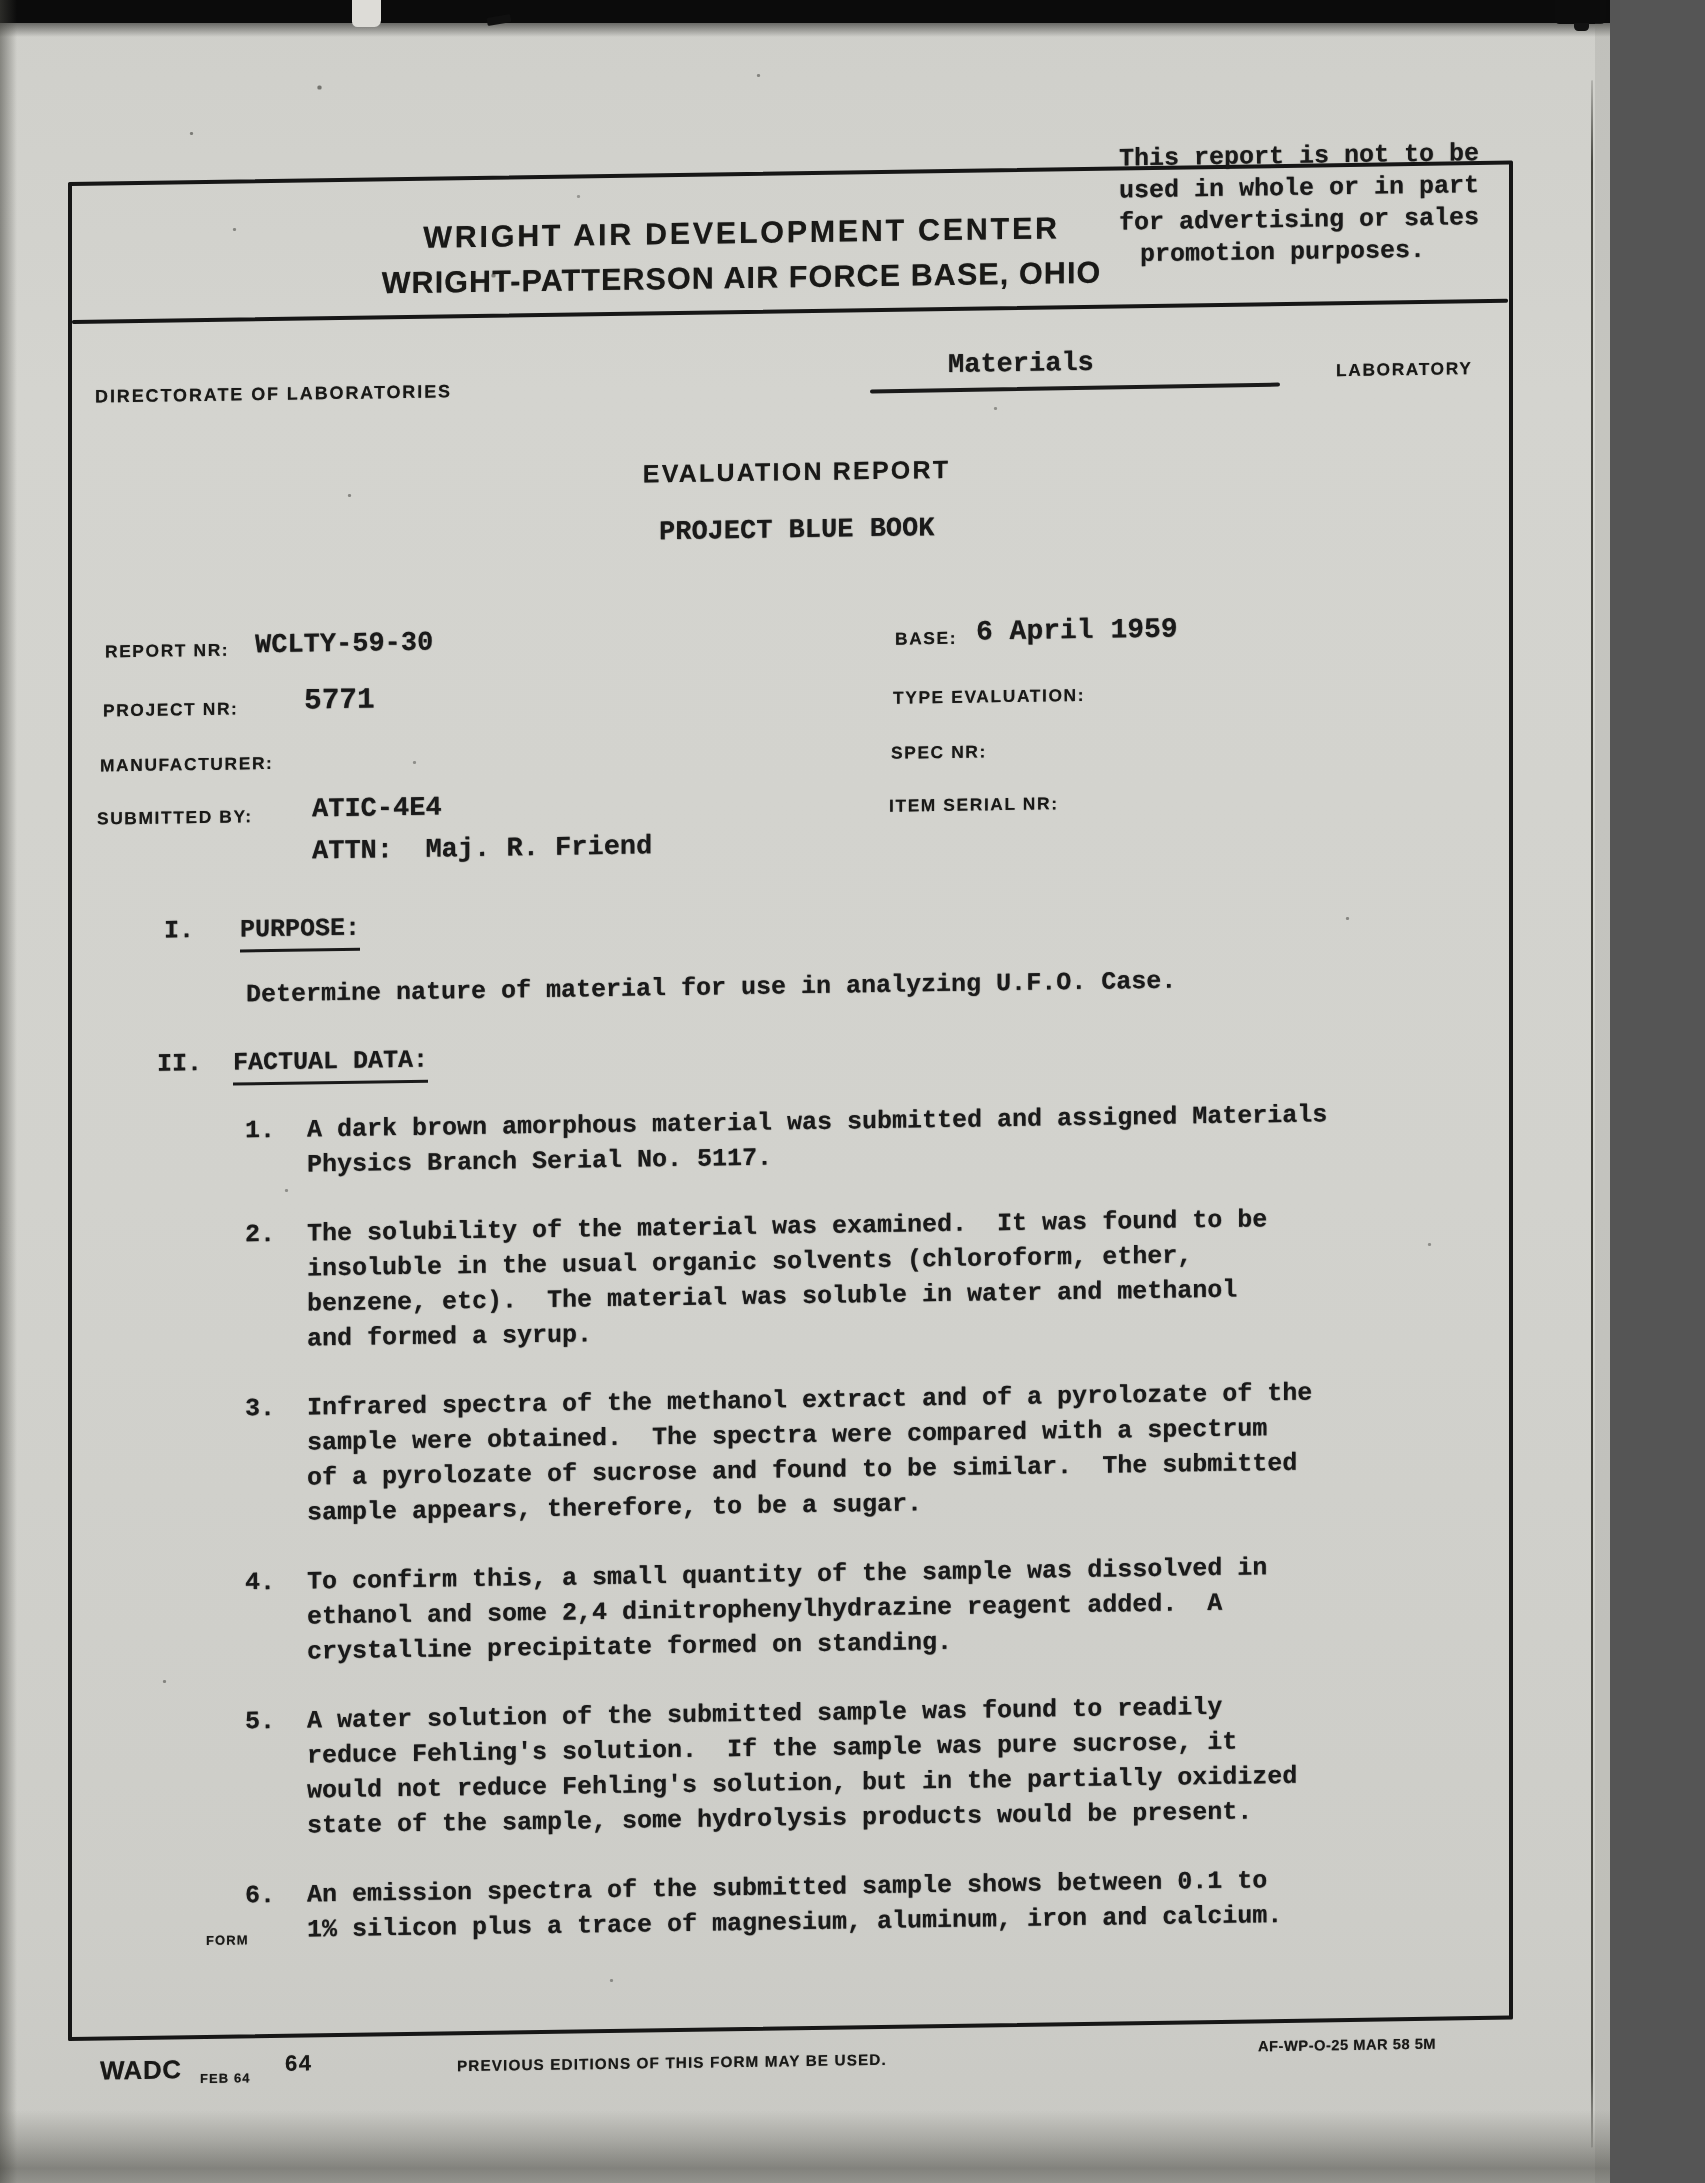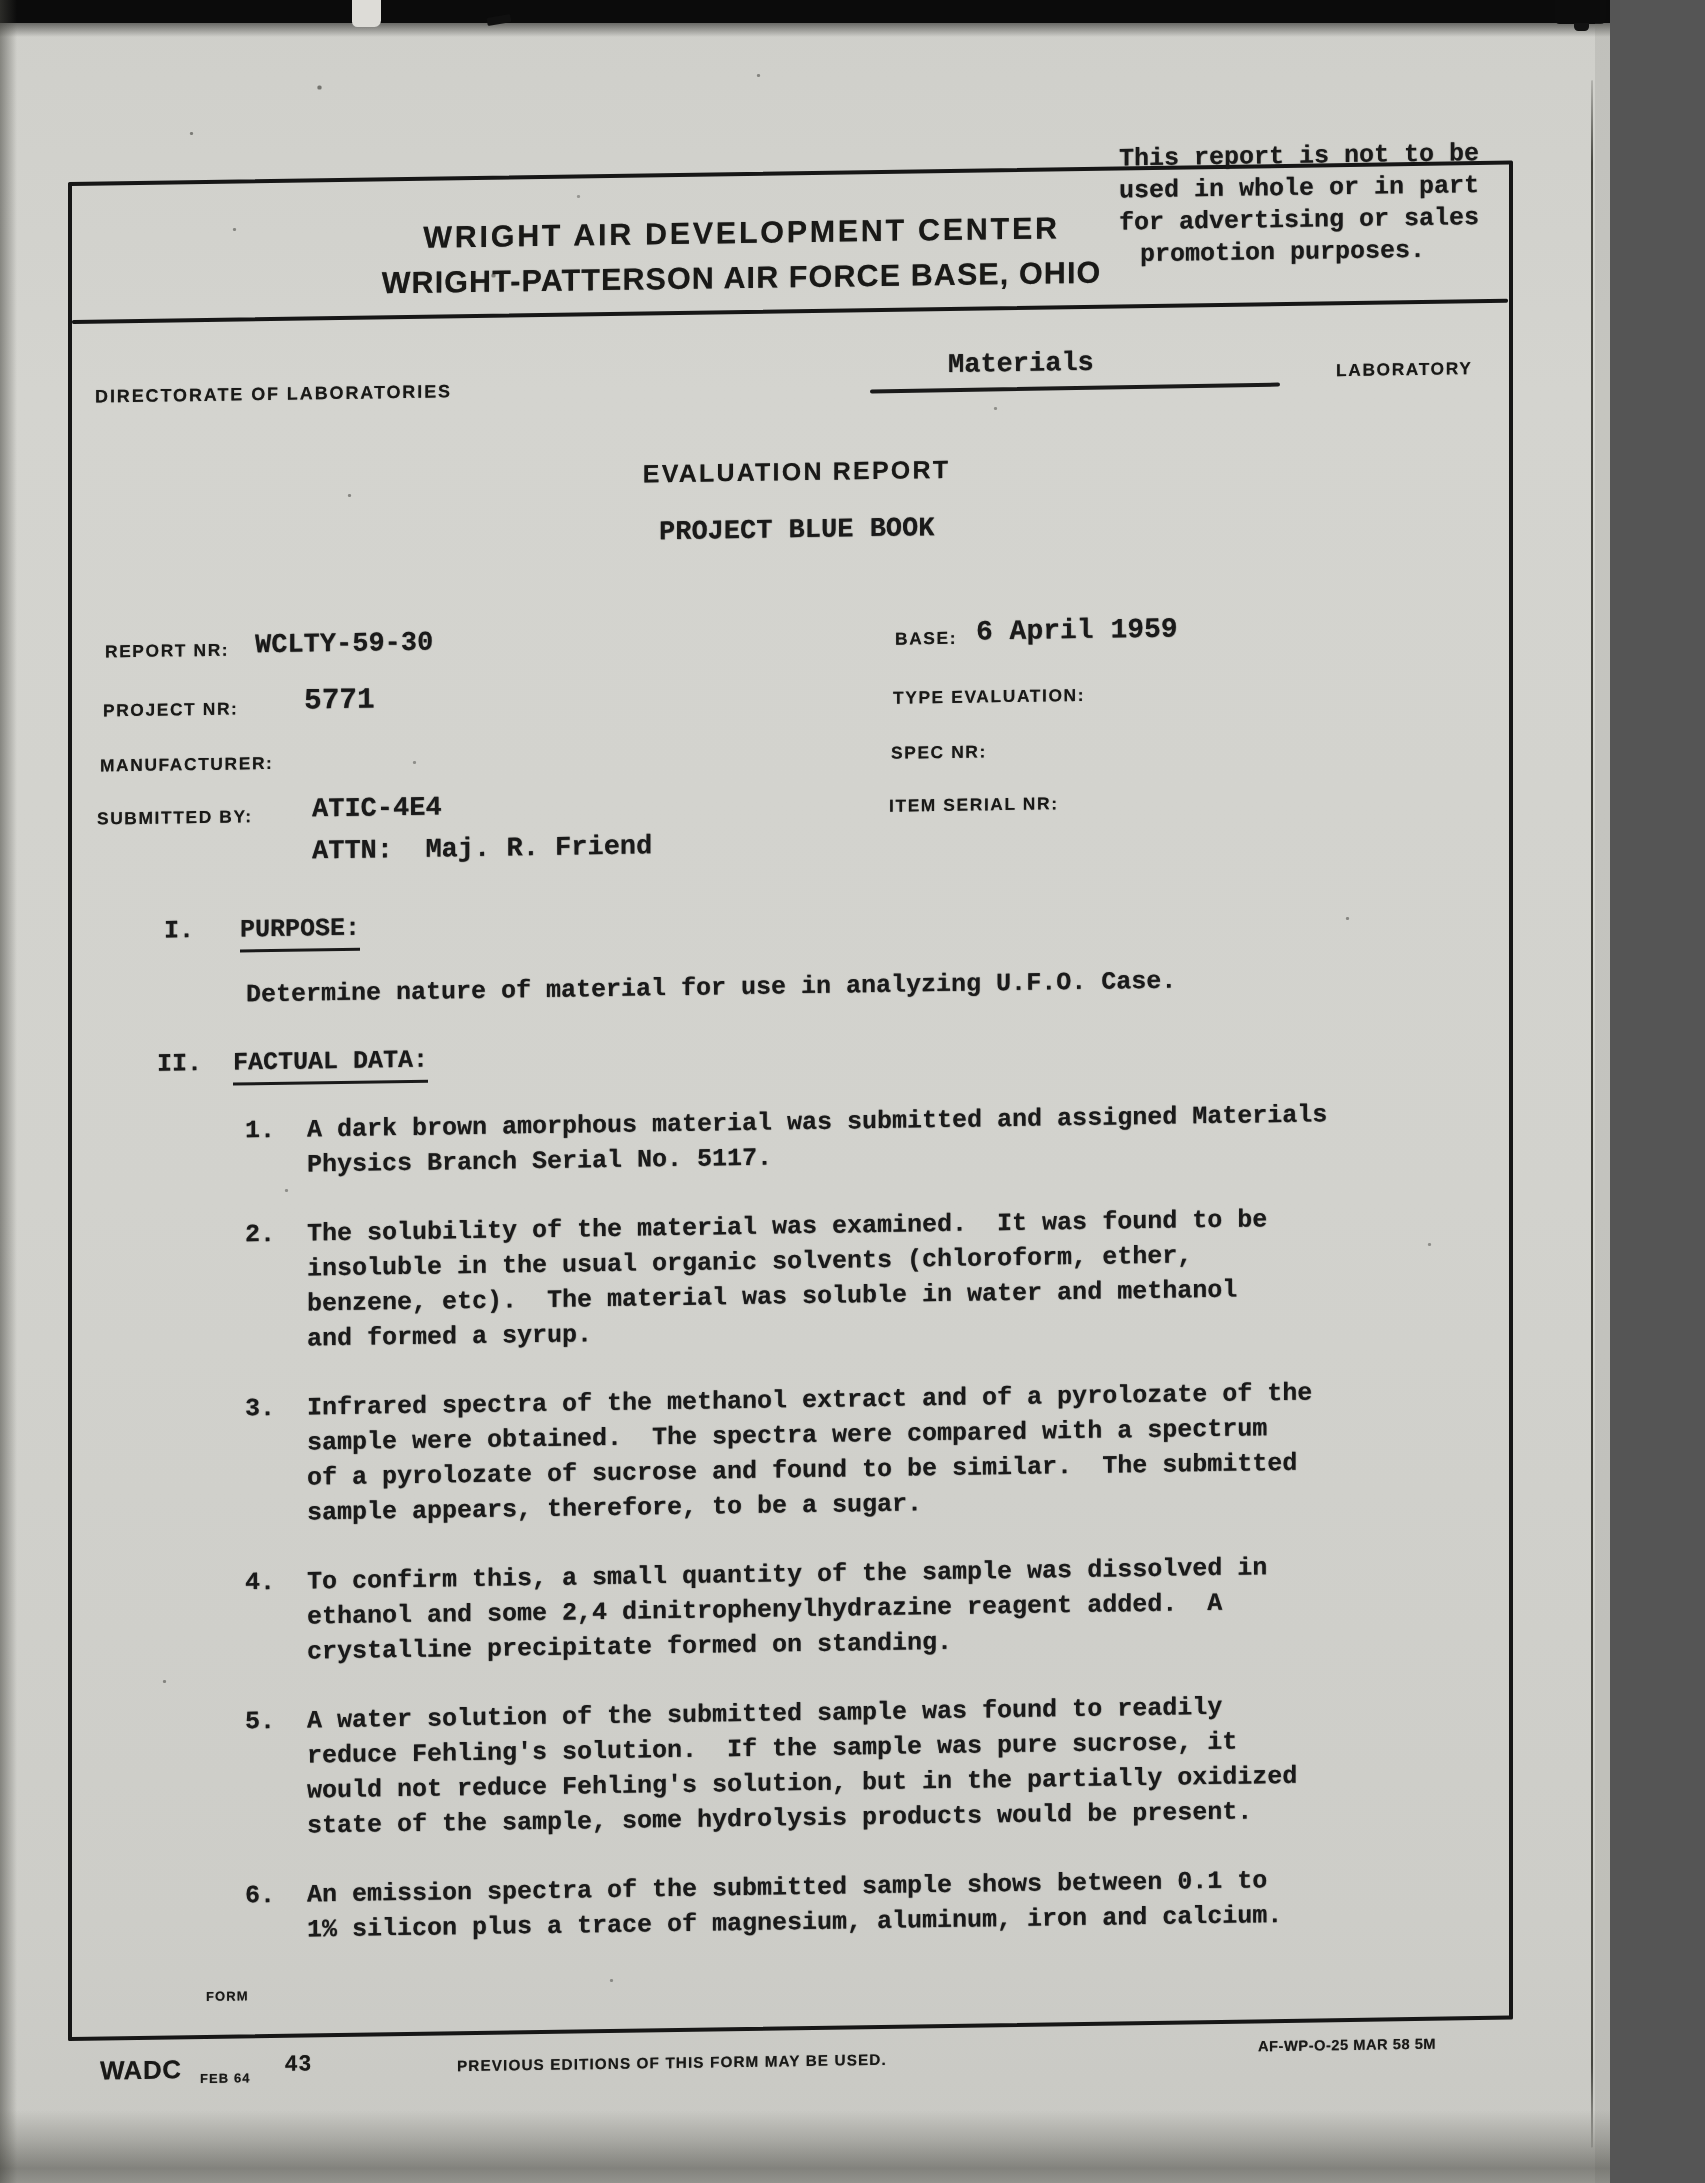--- a/index.html
+++ b/index.html
@@ -187,20 +187,20 @@
           <div class="typed item-num">6.</div>
           <div>
             <div class="typed body-line">An emission spectra of the submitted sample shows between 0.1 to</div>
             <div class="typed body-line">1% silicon plus a trace of magnesium, aluminum, iron and calcium.</div>
           </div>
         </div>
       </div>
 
     <div class="abs printed" style="left:1258px;top:2057px;font-size:14.7px;letter-spacing:0.5px;">AF-WP-O-25 MAR 58 5M</div>
     <div class="abs printed" style="left:100px;top:2057px;font-size:26px;letter-spacing:0.5px;">WADC</div>
-    <div class="abs printed" style="left:206px;top:1992px;font-size:13px;letter-spacing:1.1px;">FORM</div>
+    <div class="abs printed" style="left:206px;top:1936px;font-size:13px;letter-spacing:1.1px;">FORM</div>
     <div class="abs printed" style="left:200px;top:2074px;font-size:13px;letter-spacing:1.1px;">FEB 64</div>
-    <div class="abs printed" style="left:285px;top:2055px;font-size:22px;">43</div>
+    <div class="abs printed" style="left:285px;top:2055px;font-size:22px;">64</div>
     <div class="abs printed" style="left:457px;top:2064px;font-size:15.3px;letter-spacing:1.1px;">PREVIOUS EDITIONS OF THIS FORM MAY BE USED.</div>
 
   </div>
 </div>
 
 
 </body></html>

